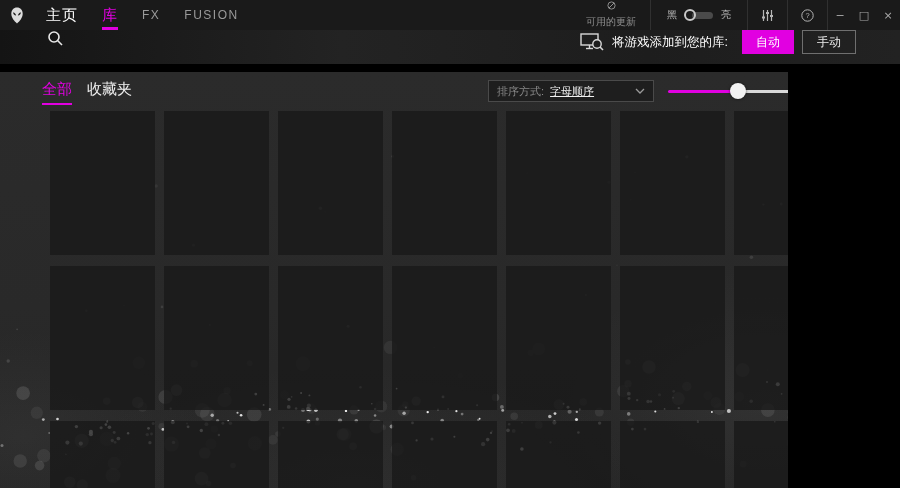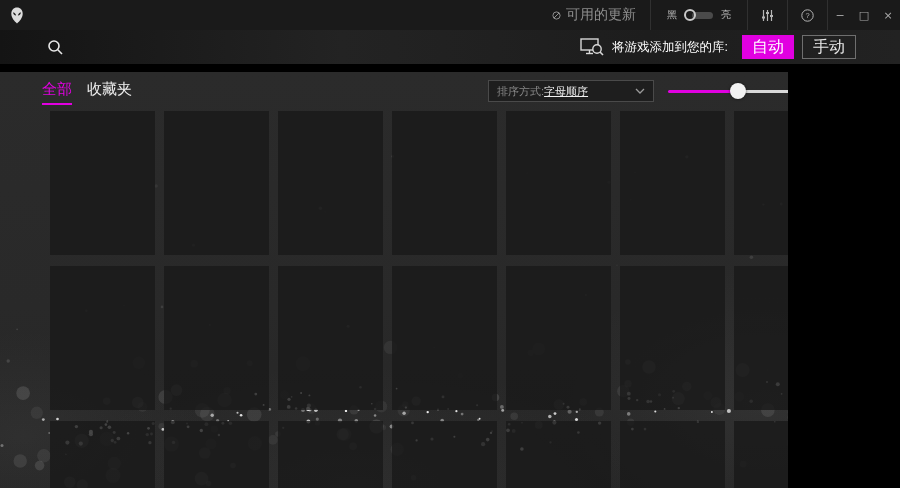--- a/index.html
+++ b/index.html
@@ -9,55 +9,55 @@
   
   .titlebar { position:absolute; left:0; top:0; width:900px; height:30px; background:#1a1a1a; display:flex; align-items:center; z-index:30; }
   .logo { width:14px; height:17px; margin:0 10px 0 10px; display:flex; align-items:center; }
   .nav { display:flex; align-items:center; height:100%; }
   .nav-item { position:relative; height:100%; display:flex; align-items:center; padding:0 12px; font-size:15px; color:#ffffff; cursor:default; letter-spacing:1px; }
   .nav-item.small { font-size:12px; color:#9a9a9a; letter-spacing:1.5px; }
   .nav-item.active { color:#e100e1; }
   .nav-item.active::after { content:""; position:absolute; left:12px; right:12px; bottom:0; height:3px; background:#e100e1; }
   .tb-right { margin-left:auto; display:flex; align-items:center; height:100%; }
   .tb-sep { width:1px; height:30px; background:#303030; }
-  .updates { display:flex; align-items:center; gap:5px; padding:0 14px; color:#8f8f8f; font-size:14px; }
+  .updates { display:flex; align-items:center; gap:5px; padding:0 14px; color:#8f8f8f; font-size:10px;flex-direction:column; }
   .theme-toggle { display:flex; align-items:center; gap:7px; padding:0 16px; font-size:10px; color:#bdbdbd; }
   .switch { position:relative; width:30px; height:12px; display:flex; align-items:center; }
   .switch-track { position:absolute; left:8px; top:2.5px; width:21px; height:7px; background:#4a4a4a; border-radius:4px; }
   .switch-knob { position:absolute; left:0; top:0; width:12px; height:12px; border:2px solid #c9c9c9; border-radius:50%; background:transparent; }
   .tb-icon-btn { padding:0 13px; height:100%; display:flex; align-items:center; color:#b5b5b5; }
   .win-controls { display:flex; align-items:flex-start; height:100%; }
   .win-btn { width:24px; height:100%; display:flex; align-items:center; justify-content:center; color:#a8a8a8; font-size:11px; font-family:"DejaVu Sans",sans-serif; }
 
   
-  .searchbar { position:absolute; left:0; top:30px; width:900px; height:34px; background:linear-gradient(90deg,#141414 0%,#232323 38%,#1d1d1d 72%,#222222 100%); display:flex; align-items:center; z-index:29; }
+  .searchbar { position:absolute; left:0; top:30px; width:900px; height:34px; background:linear-gradient(90deg,#141414 0%,#232323 38%,#1d1d1d 72%,#222222 100%); display:flex; align-items:flex-start; z-index:29; }
   .search-btn { margin-left:47px; display:flex; align-items:center; }
   .sb-right { margin-left:auto; display:flex; align-items:center; gap:8px; margin-right:44px; }
   .addgames-label { font-size:12.5px; color:#ffffff; margin-right:6px; }
-  .btn { height:24px; display:flex; align-items:center; justify-content:center; font-size:16px; cursor:default;font-family:Liberation Serif, serif; }
+  .btn { height:24px; display:flex; align-items:center; justify-content:center; font-size:12px; cursor:default;font-family:Liberation Serif, serif; }
   .btn-auto { width:52px; background:#e100e1; color:#ffffff; border:none; }
   .btn-manual { width:54px; background:transparent; color:#e8e8e8; border:1px solid #6f6f6f; }
 
   
   .main { position:absolute; left:0; top:72px; width:788px; height:424px; overflow:hidden;
     background:
       radial-gradient(260px 150px at 3% 86%, rgba(120,120,120,0.10), rgba(0,0,0,0) 70%),
       radial-gradient(420px 170px at 45% 97%, rgba(130,130,130,0.08), rgba(0,0,0,0) 70%),
       radial-gradient(300px 190px at 97% 78%, rgba(140,140,140,0.10), rgba(0,0,0,0) 70%),
       linear-gradient(180deg,#2b2b2b 0%,#292929 55%,#262626 100%);
   }
   .particles { position:absolute; left:0; top:0; width:900px; height:424px; pointer-events:none; }
 
   .filterbar { position:absolute; left:0; top:0px; width:900px; height:38px; display:flex; align-items:center; }
   .filter-tab { position:relative; font-size:15px; color:#f0f0f0; margin-left:15px; padding-bottom:3px; }
   .filter-tab:first-of-type { margin-left:42px; }
   .filter-tab.active { color:#e100e1; }
   .filter-tab.active::after { content:""; position:absolute; left:0; right:0; bottom:-3px; height:2px; background:#e100e1; }
   .fb-right { margin-left:auto; display:flex; align-items:center; margin-right:34px; }
-  .sort-select { width:166px; height:22px; background:#1e1e1e; border:1px solid #4a4a4a; display:flex; align-items:center; padding:5px 8px; }
+  .sort-select { width:166px; height:22px; background:#1e1e1e; border:1px solid #4a4a4a; display:flex; align-items:center; padding:5px 8px; gap:6px; }
   .sort-label { font-size:11px; color:#8a8a8a; }
   .sort-value { font-size:11px; color:#efefef;text-decoration:underline; }
   .sort-chevron { margin-left:auto; color:#9a9a9a; }
   .size-slider { position:relative; width:140px; height:16px; margin-left:14px; margin-right:12px; }
   .slider-track-left { position:absolute; left:0; top:6.5px; width:50%; height:3px; background:#e100e1; border-radius:2px; }
   .slider-track-right { position:absolute; right:0; top:6.5px; width:50%; height:3px; background:#d9d9d9; border-radius:2px; }
   .slider-knob { position:absolute; left:50%; top:0; width:16px; height:16px; margin-left:-8px; background:#f2f2f2; border-radius:50%; box-shadow:0 0 3px rgba(0,0,0,.6); }
   .view-icons { display:flex; align-items:center; gap:4px; }
   .view-btn { width:21px; height:21px; display:flex; align-items:center; justify-content:center; }
   .view-btn.grid-active { background:#e100e1; }
@@ -71,20 +71,26 @@
 <body>
 
 <div class="titlebar">
   <span class="logo">
     <svg width="14" height="17" viewBox="0 0 14 17">
       <path d="M7 .5c3.4 0 5.7 2.6 5.7 6.3 0 4.2-3.3 7.6-5.7 9.7C4.6 14.4 1.3 11 1.3 6.8 1.3 3.1 3.6.5 7 .5z" fill="#dcdcdc"></path>
       <path d="M3.2 5.2c1.5.4 2.6 1.7 2.9 3.4C4.3 8.5 3 7.1 3.2 5.2z" fill="#1a1a1a"></path>
       <path d="M10.8 5.2c-1.5.4-2.6 1.7-2.9 3.4 1.8-.1 3.1-1.5 2.9-3.4z" fill="#1a1a1a"></path>
     </svg>
   </span>
+  <div class="nav">
+    <div class="nav-item">主页</div>
+    <div class="nav-item active">库</div>
+    <div class="nav-item small">FX</div>
+    <div class="nav-item small">FUSION</div>
+  </div>
   <div class="tb-right">
     <div class="updates">
       <svg width="9" height="9" viewBox="0 0 9 9">
         <circle cx="4.5" cy="4.5" r="3.6" fill="none" stroke="#8f8f8f" stroke-width="1"></circle>
         <line x1="2" y1="7" x2="7" y2="2" stroke="#8f8f8f" stroke-width="1"></line>
       </svg>
       <span>可用的更新</span>
     </div>
     <div class="tb-sep"></div>
     <div class="theme-toggle">

